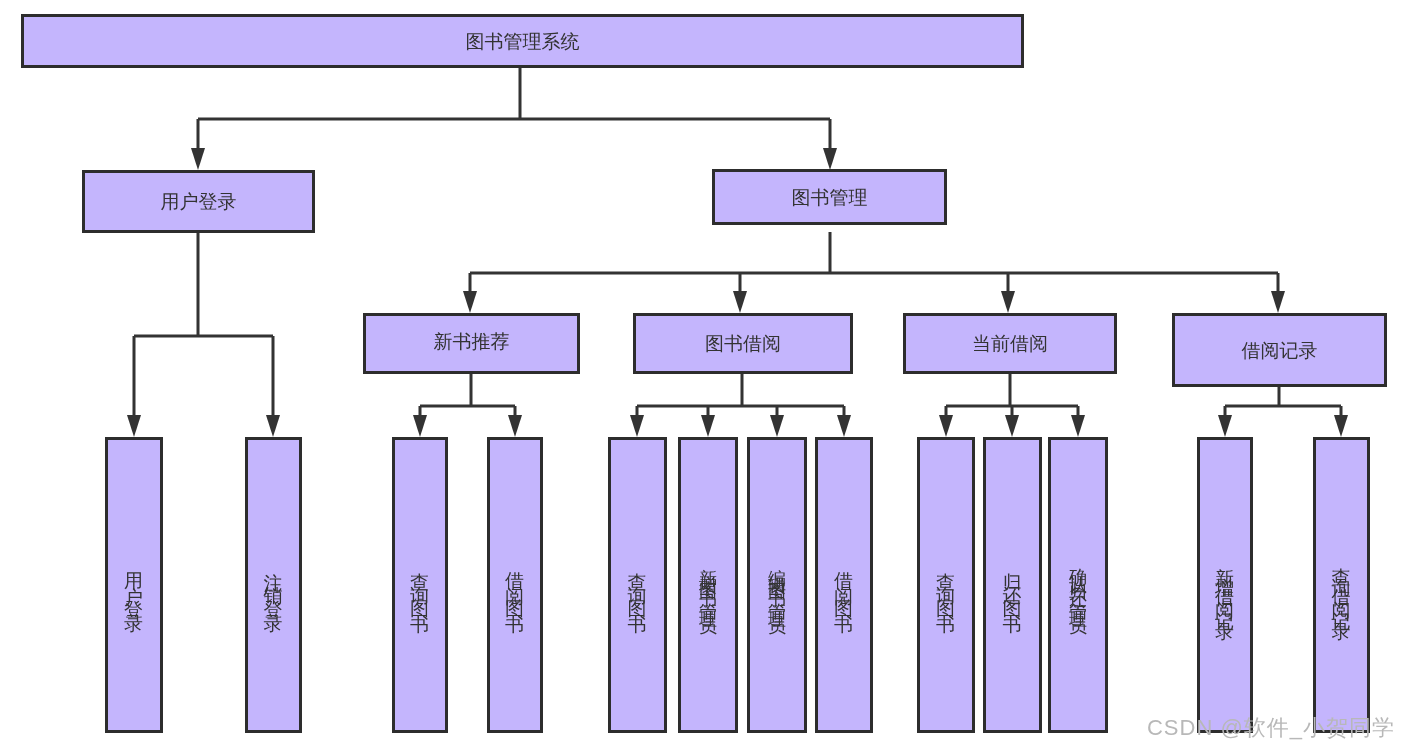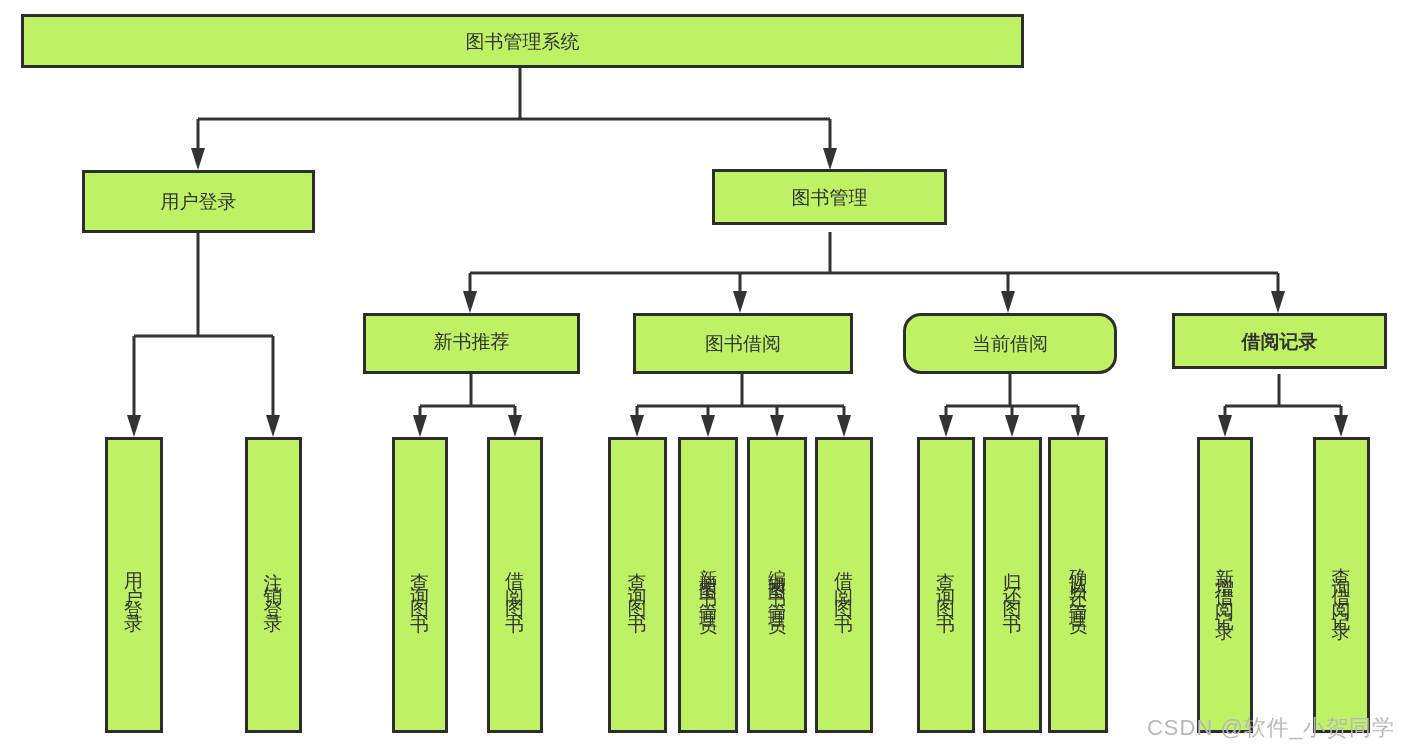--- a/index.html
+++ b/index.html
@@ -18,21 +18,21 @@
   .connectors {
     position: absolute;
     left: 0;
     top: 0;
     width: 1405px;
     height: 747px;
   }
   .node {
     position: absolute;
     box-sizing: border-box;
-    background: #bef264;
+    background: #c4b5fd;
     border: 3px solid #2d2d2d;
     display: flex;
     align-items: center;
     justify-content: center;
     color: #333333;
     font-size: 19px;
     line-height: 1;
     white-space: nowrap;
   }
   .leaf span {
@@ -89,22 +89,22 @@
     </g>
   </svg>
 
   <div class="node" style="left:21px; top:14px; width:1003px; height:54px;">图书管理系统</div>
 
   <div class="node" style="left:82px; top:170px; width:233px; height:63px;">用户登录</div>
   <div class="node" style="left:712px; top:169px; width:235px; height:56px;">图书管理</div>
 
   <div class="node" style="left:363px; top:313px; width:217px; height:61px;font-family:Liberation Mono, monospace;">新书推荐</div>
   <div class="node" style="left:633px; top:313px; width:220px; height:61px;">图书借阅</div>
-  <div class="node" style="left:903px; top:313px; width:214px; height:61px;border-radius:18px;">当前借阅</div>
-  <div class="node" style="left:1172px; top:313px; width:215px; height:56px;font-weight:bold;">借阅记录</div>
+  <div class="node" style="left:903px; top:313px; width:214px; height:61px;">当前借阅</div>
+  <div class="node" style="left:1172px; top:313px; width:215px; height:74px;">借阅记录</div>
 
   <div class="node leaf ls-short" style="left:105px; top:437px; width:58px; height:296px;">
     <span>用户登录</span>
   </div>
   <div class="node leaf ls-short" style="left:245px; top:437px; width:57px; height:296px;">
     <span>注销登录</span>
   </div>
 
   <div class="node leaf ls-short" style="left:392px; top:437px; width:56px; height:296px;">
     <span>查询图书</span>

